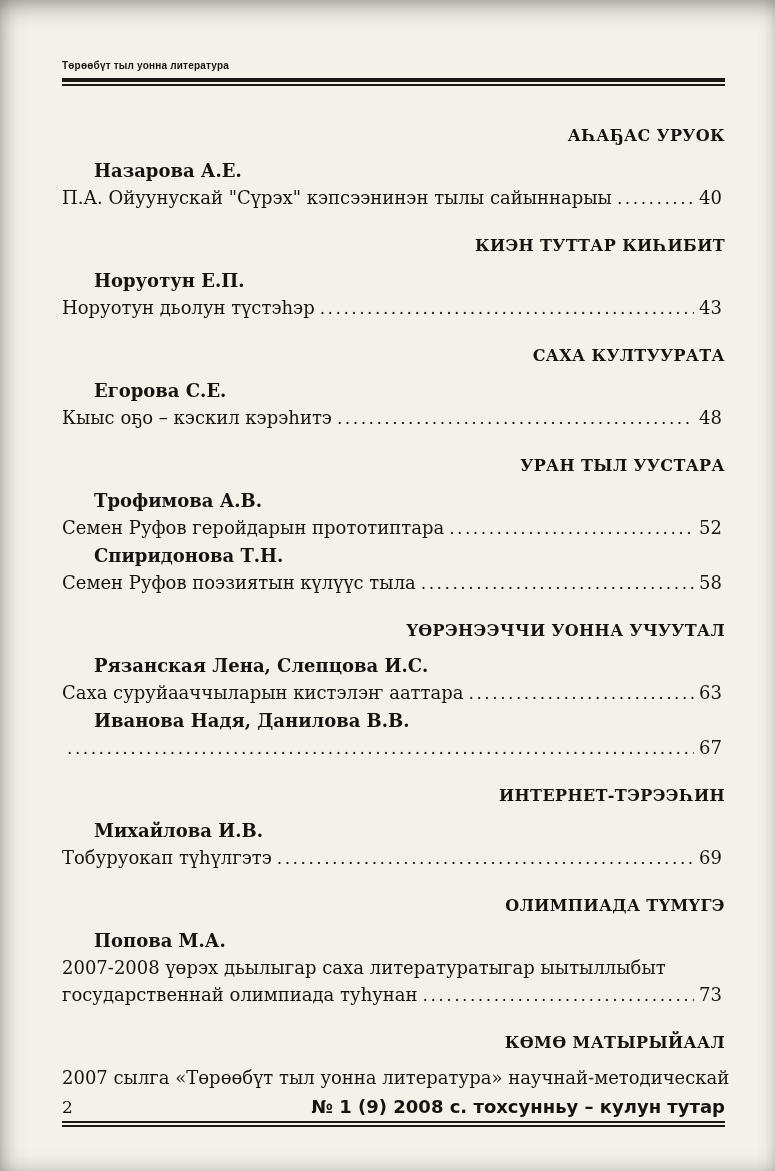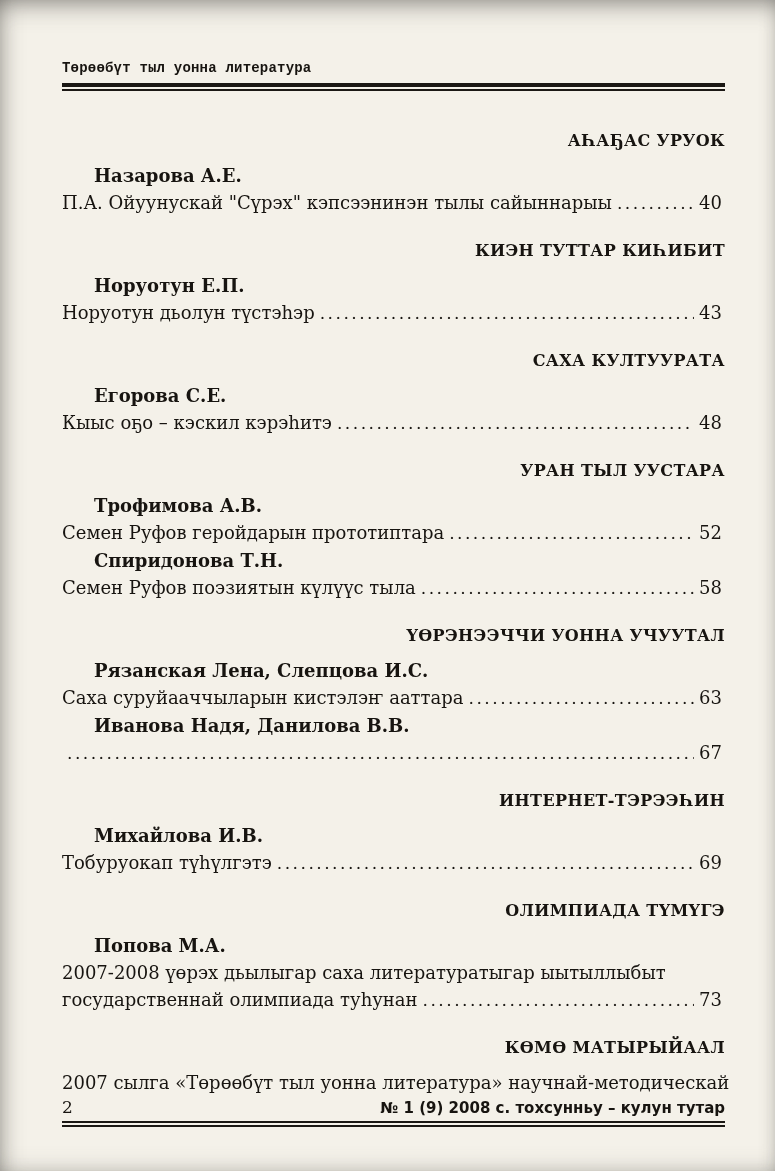--- a/index.html
+++ b/index.html
@@ -16,22 +16,22 @@
     box-shadow:
       inset 0 16px 24px -12px rgba(70,68,64,.55),
       inset 16px 0 24px -16px rgba(70,68,64,.45),
       inset -10px 0 18px -14px rgba(110,108,102,.35),
       inset 0 -14px 22px -14px rgba(110,108,102,.35);
     display: flex; flex-direction: column;
     padding: 60px 50px 44px 62px;
     color: #171410;
   }
   .journal-title {
-    font-family: Liberation Mono, monospace;
-    font-weight: bold; font-size: 14px; letter-spacing: .2px;
+    font-family: Liberation Sans, sans-serif;
+    font-weight: bold; font-size: 10px; letter-spacing: .2px;
   }
   .rule { margin-top: 7px; }
   .rule .thick { height: 4px; background: #1b1814; }
   .rule .gap   { height: 2px; }
   .rule .thin  { height: 2px; background: #1b1814; }
 
   .toc { margin-top: 24px; font-size: 18px; line-height: 27px; }
   .section-heading {
     font-weight: bold; font-size: 16px; text-align: right;
     margin: 20px 0 8px; letter-spacing: .4px;
@@ -50,21 +50,21 @@
   .footer { margin-top: auto; }
   .footer-row {
     display: flex; justify-content: space-between; align-items: baseline;
   }
   .footer-page {
     font-family: "DejaVu Serif", "Liberation Serif", serif;
     font-size: 17px;
   }
   .footer-issue {
     font-family: "DejaVu Sans", "Liberation Sans", sans-serif;
-    font-weight: bold; font-size: 15px;
+    font-weight: bold; font-size: 18px;
   }
   .rule2 { margin-top: 4px; }
   .rule2 .a   { height: 2px; background: #1b1814; }
   .rule2 .gap { height: 2px; }
   .rule2 .b   { height: 2px; background: #1b1814; }
 </style>
 </head>
 <body>
 
 <div class="scan">

